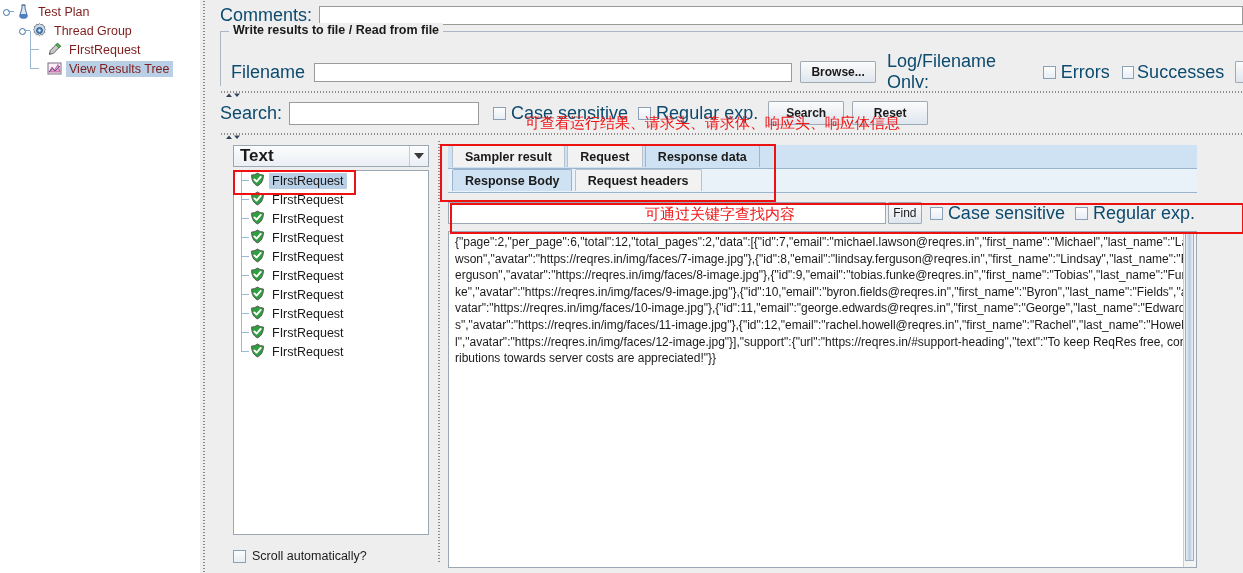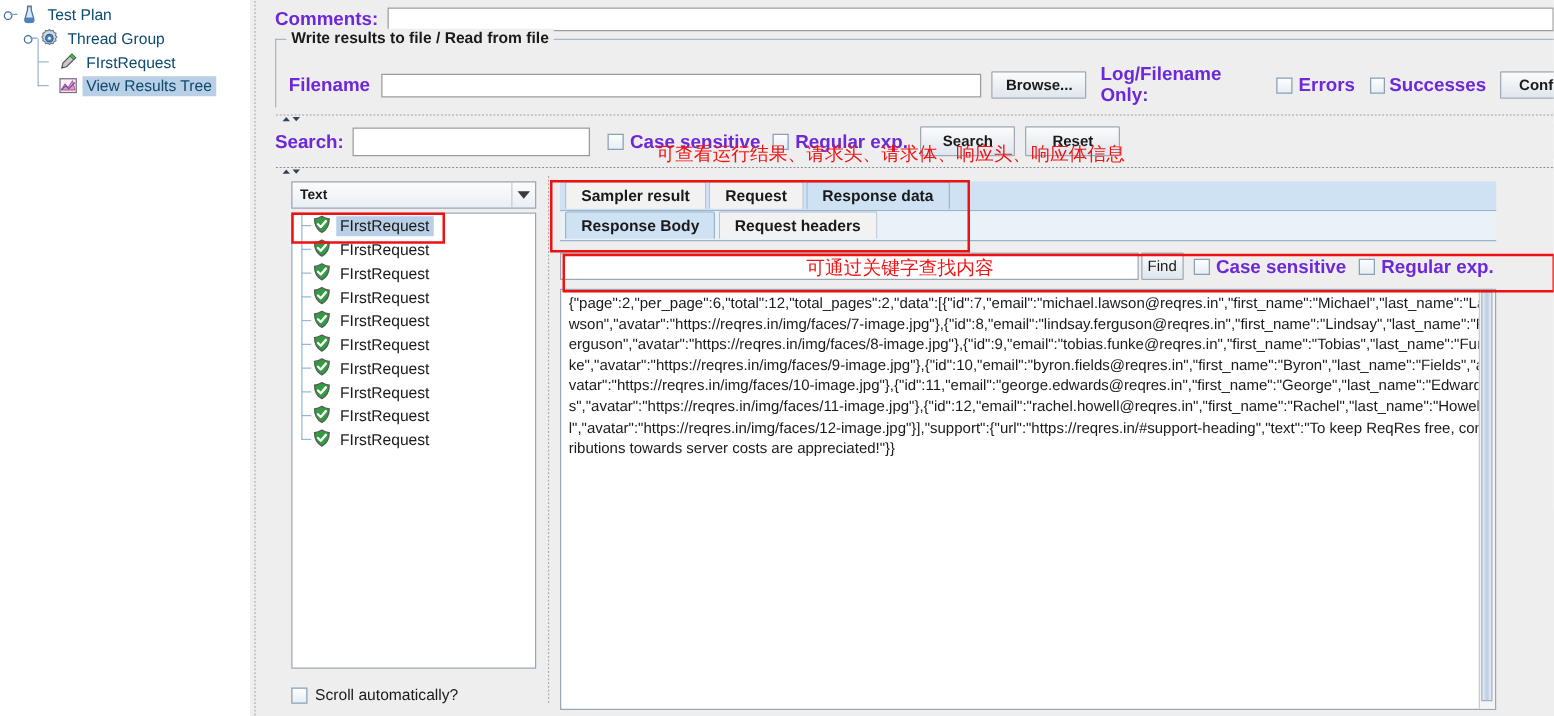--- a/index.html
+++ b/index.html
@@ -23,21 +23,21 @@
     background: #ffffff;
     overflow: hidden;
   }
   .tree-row {
     display: flex; align-items: center;
     height: 19px;
     padding-left: 2px;
     white-space: nowrap;
   }
   .tree-row .lbl {
-    font-size: 12.5px; color: #0c4a6e; padding: 1px 3px;
+    font-size: 12.5px; color: #7f1d1d; padding: 1px 3px;
   }
   .tree-row.selected .lbl {
     background: #b8cfe5;
   }
   .handle {
     width: 13px; height: 13px; position: relative; flex: 0 0 13px;
   }
   .handle .knob {
     position: absolute; left: 1px; top: 4px;
     width: 5px; height: 5px; border-radius: 50%;
@@ -81,21 +81,21 @@
 
   
   .top-sect {
     position: absolute; left: 12px; top: 0; width: 1023px; height: 92px;
     background: #eeeeee;
   }
   .row-comments {
     position: absolute; left: 0; top: 5px; height: 21px;
     display: flex; align-items: center; width: 1023px;
   }
-  .lbl-bold { font-weight: bold; font-size: 15px; color: #6d28d9; }
+  .lbl-bold { font-weight: normal; font-size: 18px; color: #0c4a6e; }
   .txtfield {
     background: #fff; border: 1px solid #9a9a9a;
     height: 19px; box-sizing: border-box;
   }
 
   .groupbox {
     position: absolute; left: 0; top: 31px; width: 1023px; height: 54px;
     border: 1px solid #a9b7c6;
     border-right: none; border-bottom: none; padding-left: 36px;
   }
@@ -151,21 +151,21 @@
   .left-results {
     position: absolute; left: 13px; top: 5px; width: 200px; height: 423px;
     background: #eeeeee;
   }
   .combo {
     position: absolute; left: 0; top: 0; width: 196px; height: 22px;
     background: linear-gradient(#fcfcfc, #eaeff5);
     border: 1px solid #9aa7b5; box-sizing: border-box;
     display: flex; align-items: center;
   }
-  .combo .val { padding-left: 6px; font-size: 11px; font-weight: bold; color:#1a1a1a; flex: 1; }
+  .combo .val { padding-left: 6px; font-size: 17px; font-weight: bold; color:#1a1a1a; flex: 1; }
   .combo .arrowbox {
     width: 18px; height: 20px; display: flex; align-items: center; justify-content: center;
     border-left: 1px solid #c3ccd6;
   }
   .caret-down {
     width: 0; height: 0; border-left: 5px solid transparent;
     border-right: 5px solid transparent; border-top: 6px solid #3a3a3a;
   }
   .res-list {
     position: absolute; left: 0; top: 25px; width: 196px; height: 365px;

